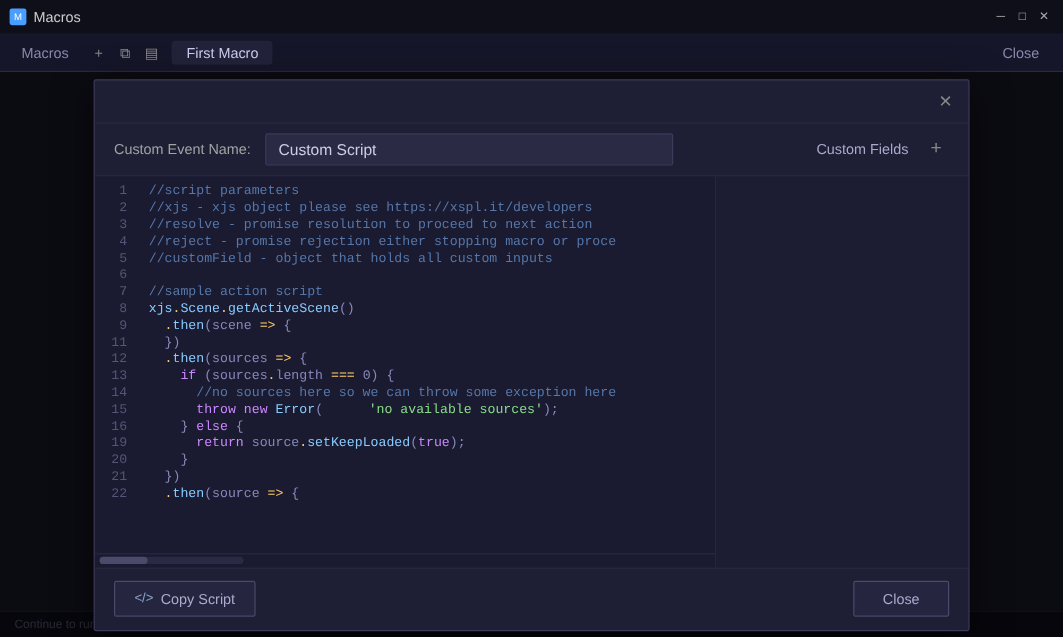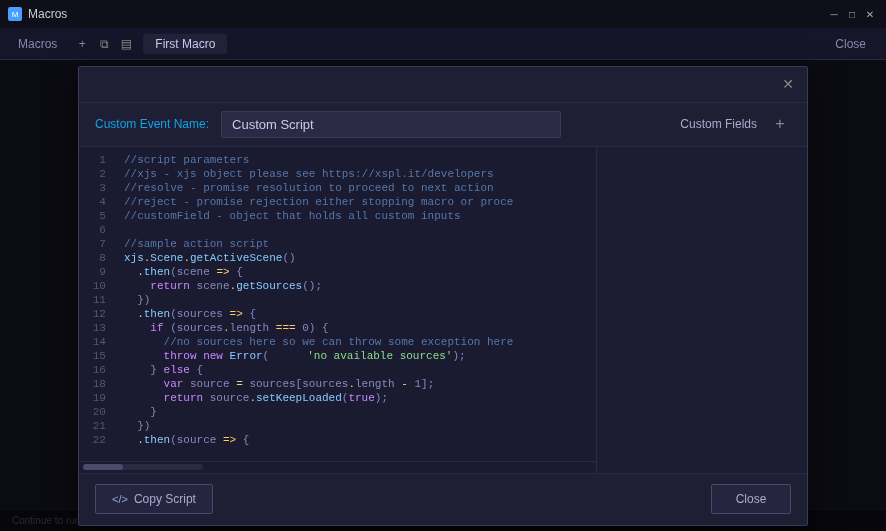--- a/index.html
+++ b/index.html
@@ -191,21 +191,21 @@
 
     
     .event-name-row {
       display: flex;
       align-items: center;
       padding: 8px 16px;
       gap: 12px;
       border-bottom: 1px solid #2a2a45;
     }
     .event-name-label {
-      color: #0ea5e9;
+      color: #a3a3a3;
       font-size: 12px;
       white-space: nowrap;
     }
     .event-name-input {
       flex: 1;
       background: #2a2a45;
       border: 1px solid #3a3a5a;
       color: #cccce8;
       font-size: 13px;
       padding: 5px 10px;
@@ -453,24 +453,20 @@
                 </div>
                 <div class="code-line">
                   <span class="line-num">8</span>
                   <span class="line-code"><span class="method">xjs</span><span class="operator">.</span><span class="method">Scene</span><span class="operator">.</span><span class="method">getActiveScene</span>()</span>
                 </div>
                 <div class="code-line">
                   <span class="line-num">9</span>
                   <span class="line-code">&nbsp;&nbsp;<span class="operator">.</span><span class="method">then</span>(scene <span class="operator">=&gt;</span> {</span>
                 </div>
                 <div class="code-line">
-                  <span class="line-num">10</span>
-                  <span class="line-code">&nbsp;&nbsp;&nbsp;&nbsp;<span class="keyword">return</span> scene<span class="operator">.</span><span class="method">getSources</span>();</span>
-                </div>
-                <div class="code-line">
                   <span class="line-num">11</span>
                   <span class="line-code">&nbsp;&nbsp;})</span>
                 </div>
                 <div class="code-line">
                   <span class="line-num">12</span>
                   <span class="line-code">&nbsp;&nbsp;<span class="operator">.</span><span class="method">then</span>(sources <span class="operator">=&gt;</span> {</span>
                 </div>
                 <div class="code-line">
                   <span class="line-num">13</span>
                   <span class="line-code">&nbsp;&nbsp;&nbsp;&nbsp;<span class="keyword">if</span> (sources<span class="operator">.</span>length <span class="operator">===</span> 0) {</span>
@@ -479,24 +475,20 @@
                   <span class="line-num">14</span>
                   <span class="line-code">&nbsp;&nbsp;&nbsp;&nbsp;&nbsp;&nbsp;<span class="comment">//no sources here so we can throw some exception here</span></span>
                 </div>
                 <div class="code-line">
                   <span class="line-num">15</span>
                   <span class="line-code">&nbsp;&nbsp;&nbsp;&nbsp;&nbsp;&nbsp;<span class="keyword">throw</span> <span class="keyword">new</span> <span class="method">Error</span>(<span class="string">'no available sources'</span>);</span>
                 </div>
                 <div class="code-line">
                   <span class="line-num">16</span>
                   <span class="line-code">&nbsp;&nbsp;&nbsp;&nbsp;} <span class="keyword">else</span> {</span>
-                </div>
-                <div class="code-line">
-                  <span class="line-num">18</span>
-                  <span class="line-code">&nbsp;&nbsp;&nbsp;&nbsp;&nbsp;&nbsp;<span class="keyword">var</span> source <span class="operator">=</span> sources[sources<span class="operator">.</span>length <span class="operator">-</span> 1];</span>
                 </div>
                 <div class="code-line">
                   <span class="line-num">19</span>
                   <span class="line-code">&nbsp;&nbsp;&nbsp;&nbsp;&nbsp;&nbsp;<span class="keyword">return</span> source<span class="operator">.</span><span class="method">setKeepLoaded</span>(<span class="keyword">true</span>);</span>
                 </div>
                 <div class="code-line">
                   <span class="line-num">20</span>
                   <span class="line-code">&nbsp;&nbsp;&nbsp;&nbsp;}</span>
                 </div>
                 <div class="code-line">

